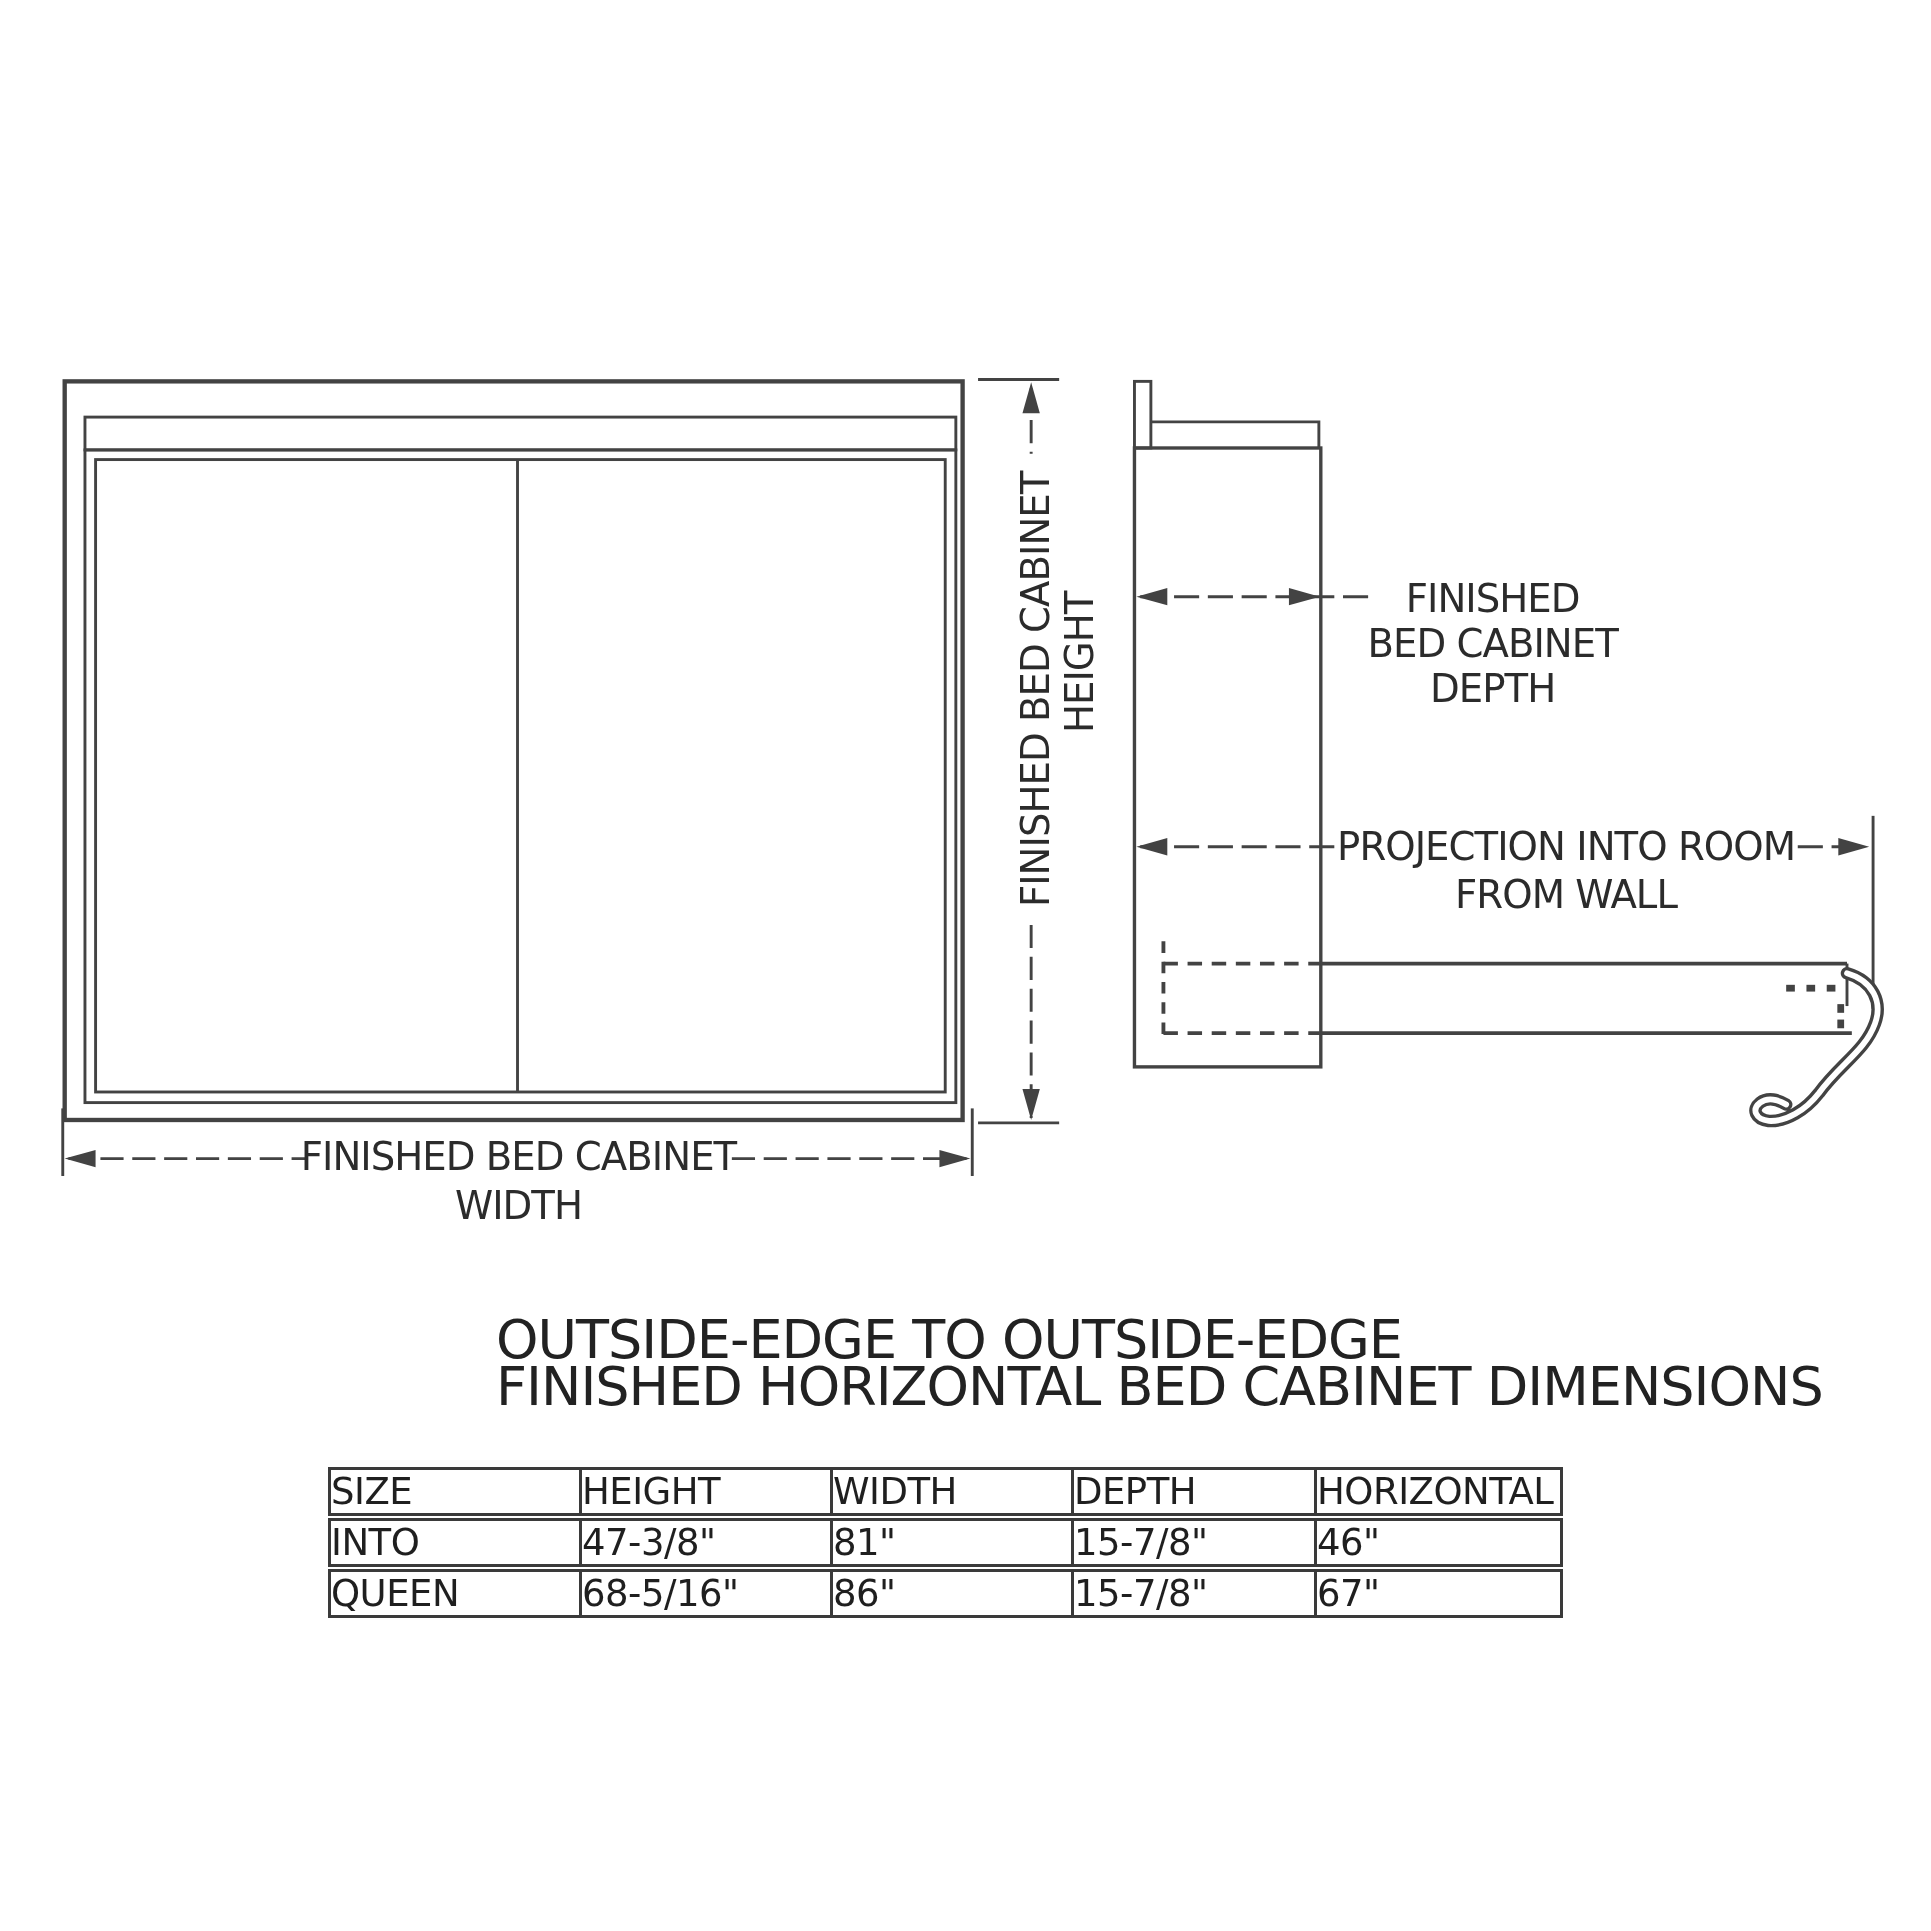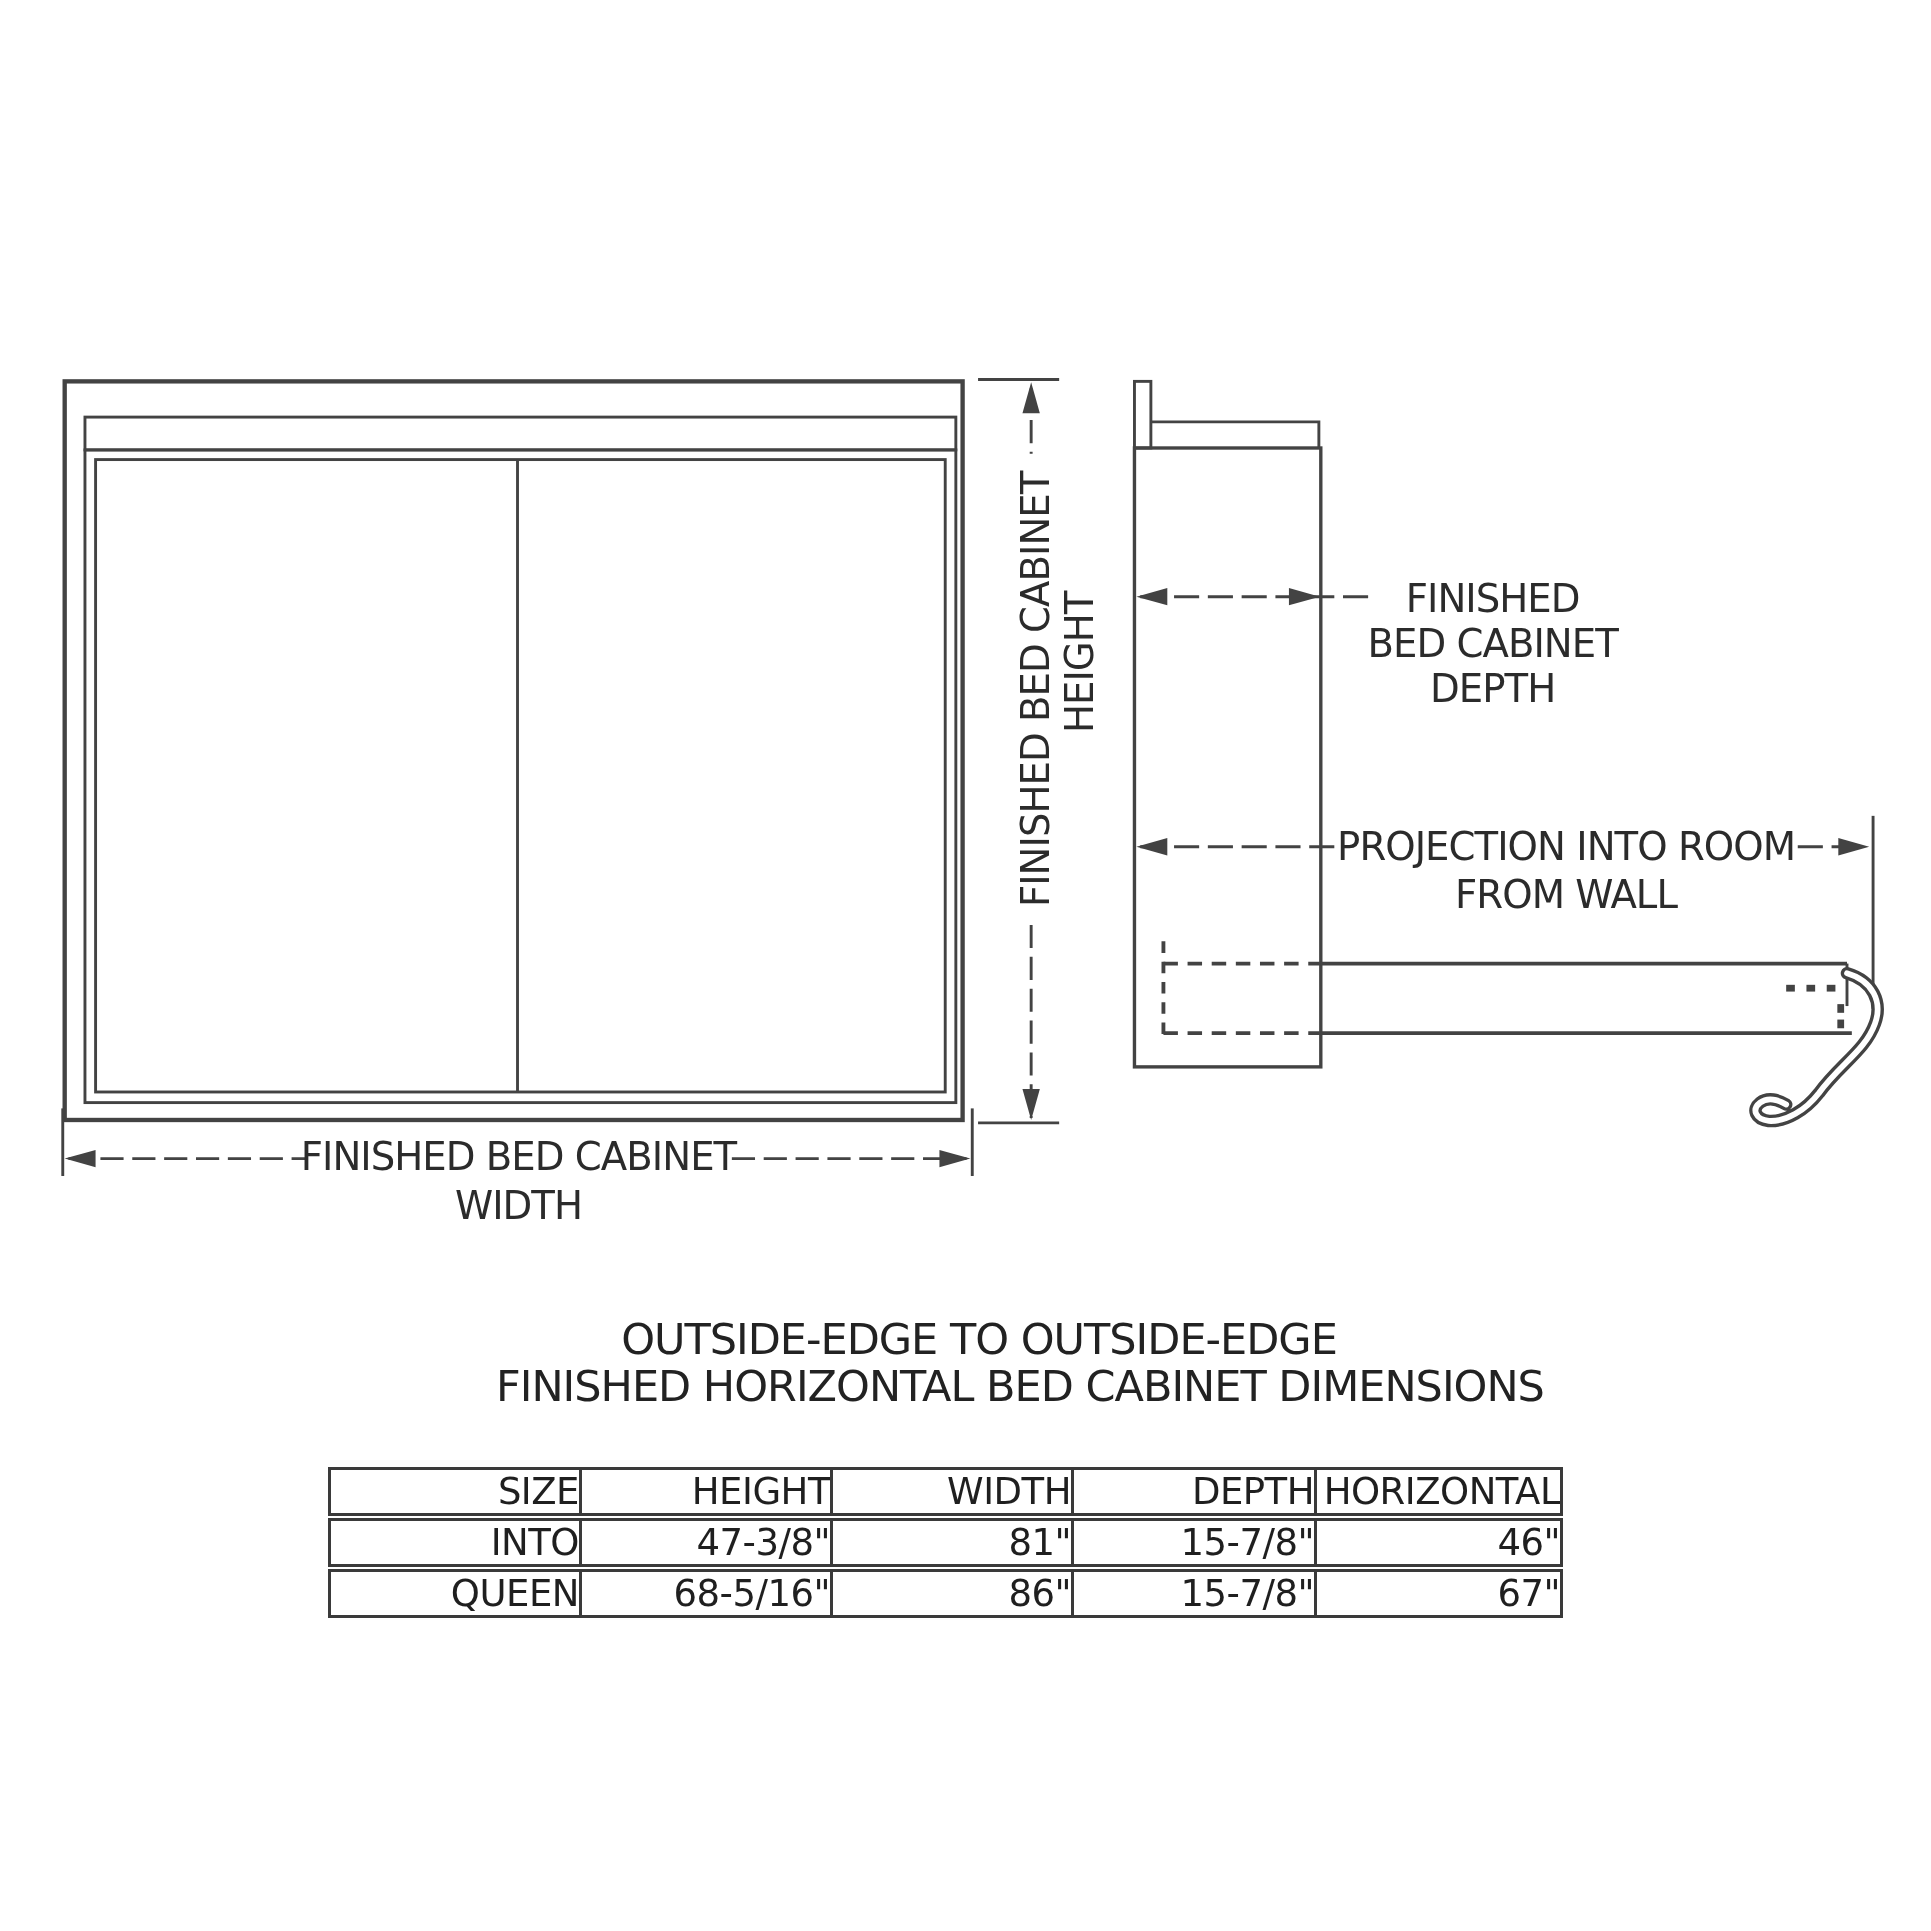--- a/index.html
+++ b/index.html
@@ -14,40 +14,39 @@
   .sheet svg{position:absolute;left:0;top:0;}
   svg text{
     fill:#2b2b2b;
     font-family:"DejaVu Sans", sans-serif;
     letter-spacing:-1px;
   }
   .lbl{font-size:40px;}
   .title-block{
     position:absolute;
     left:496px;top:1316px;width:966px;
-    text-align:center;
-    font-size:43px;
+    font-size:54px;
     letter-spacing:-1px;
     line-height:47px;
     white-space:nowrap;
     color:#222;
   }
   table.dims{
     position:absolute;
     left:328px;top:1467px;
     width:1233px;
     border-collapse:collapse;
     table-layout:fixed;
     font-size:37px;
     letter-spacing:-0.5px;
     color:#1f1f1f;
     border:3.9px solid #3a3a3a;
   }
   table.dims td{
-    text-align:right;
+    text-align:left;
     vertical-align:middle;
     height:42px;
     padding:0;
     border-left:3.4px solid #3a3a3a;
     white-space:nowrap;
     overflow:hidden;
   }
   table.dims td:first-child{border-left:none;}
   table.dims tr.sep td{border-top:8.7px double #3a3a3a;}
 </style>

